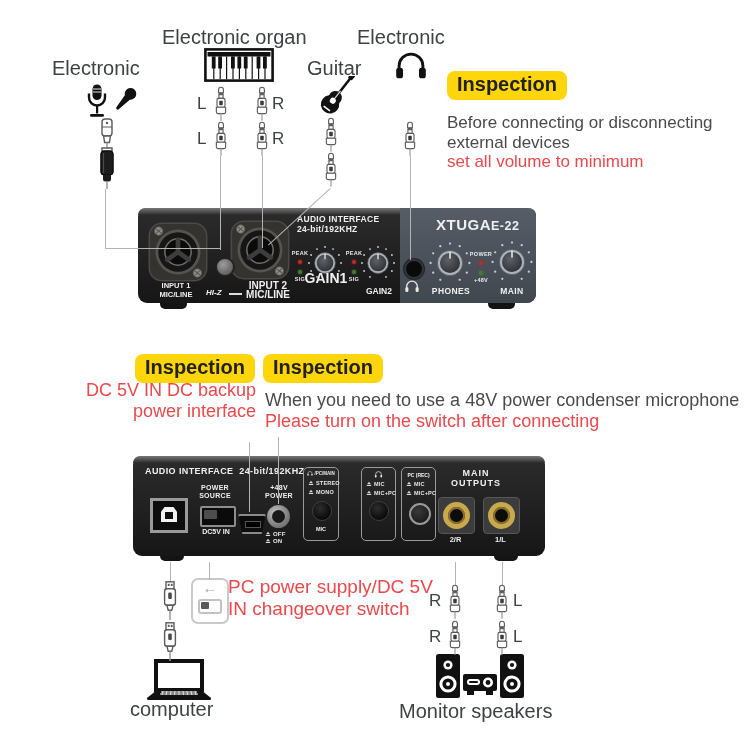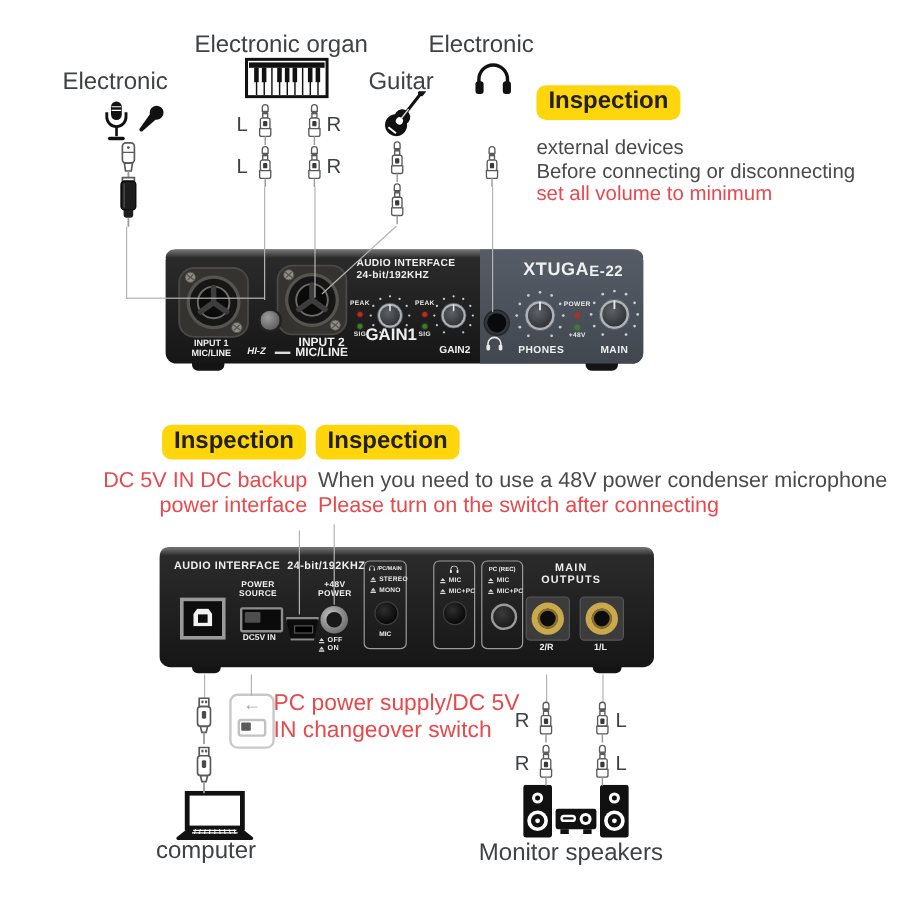--- a/index.html
+++ b/index.html
@@ -256,22 +256,22 @@
 
   <div class="cline" style="left:105px;top:189px;height:60px;"></div>
   <div class="cline" style="left:105px;top:248px;width:115px;height:1px;"></div>
   <div class="cline" style="left:220px;top:156px;height:94px;"></div>
   <div class="cline" style="left:262px;top:156px;height:92px;"></div>
   <div class="cline" style="left:330px;top:188px;height:84px;transform:rotate(47.6deg);transform-origin:top left;"></div>
   <div class="cline" style="left:410px;top:156px;height:104px;"></div>
 
   <div class="badge" style="left:447px;top:71px;">Inspection</div>
   <div class="para" style="left:447px;top:113px;">
+    <div>Before connecting or disconnecting</div>
     <div>external devices</div>
-    <div>Before connecting or disconnecting</div>
     <div class="red">set all volume to minimum</div>
   </div>
 
   <div class="device" style="left:138px;top:208px;width:398px;height:95px;">
     <div class="devtop"></div>
     <div class="abs" style="left:262px;top:0;width:136px;height:95px;background:linear-gradient(#565d67,#40474f);border-radius:0 9px 9px 0;"></div>
 
     <svg class="abs" style="left:9px;top:13px;" width="62" height="62">
         <use href="#combo"></use>
       </svg>
@@ -341,21 +341,21 @@
       <div class="dot grndot" style="margin-top:6px;"></div>
       <div class="t" style="margin-top:2px;">+48V</div>
     </div>
   </div>
   <div class="foot" style="left:160px;top:302px;width:27px;height:7px;"></div>
   <div class="foot" style="left:488px;top:302px;width:27px;height:7px;"></div>
 
   <div class="badge" style="left:135px;top:354px;">Inspection</div>
   <div class="badge" style="left:263px;top:354px;">Inspection</div>
 
-  <div class="para red" style="left:40px;top:390px;width:216px;text-align:right;font-size:18px;line-height:21px;">
+  <div class="para red" style="left:40px;top:380px;width:216px;text-align:right;font-size:18px;line-height:21px;">
     <div>DC 5V IN DC backup</div>
     <div>power interface</div>
   </div>
   <div class="para" style="left:265px;top:390px;font-size:18px;line-height:21px;">
     <div>When you need to use a 48V power condenser microphone</div>
     <div class="red">Please turn on the switch after connecting</div>
   </div>
 
   <div class="cline" style="left:249px;top:442px;height:70px;"></div>
   <div class="cline" style="left:278px;top:437px;height:67px;"></div>

